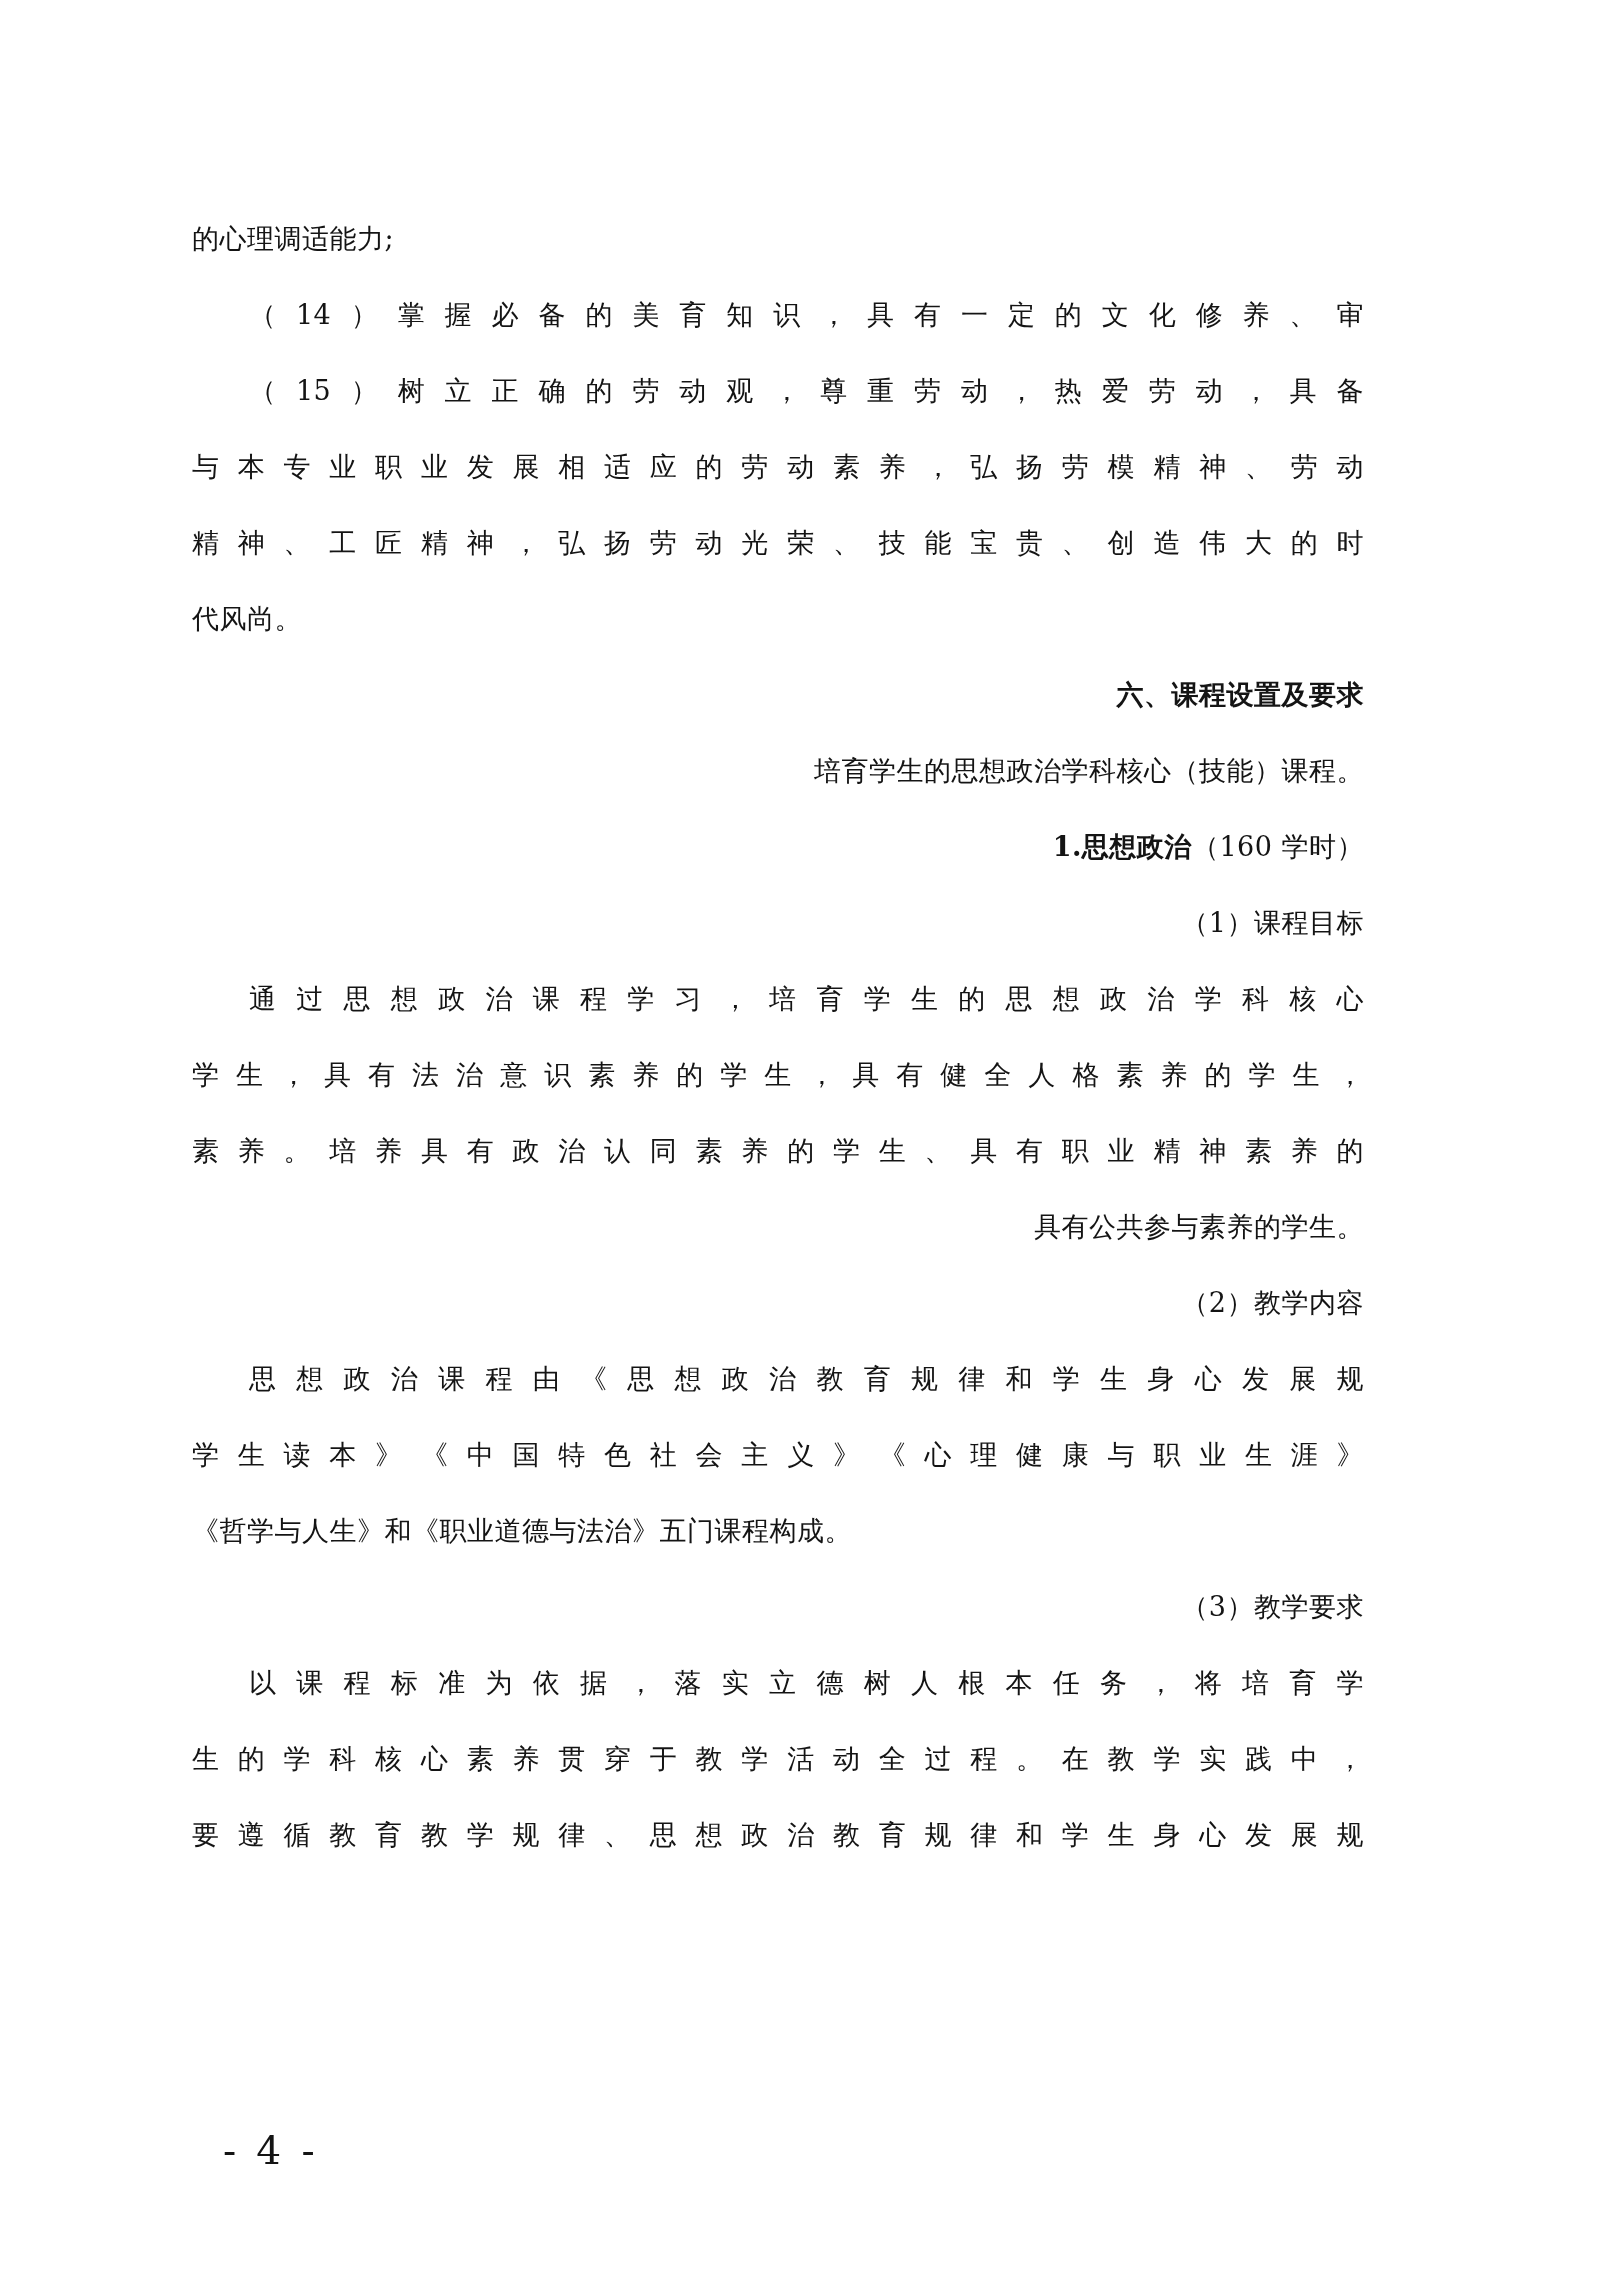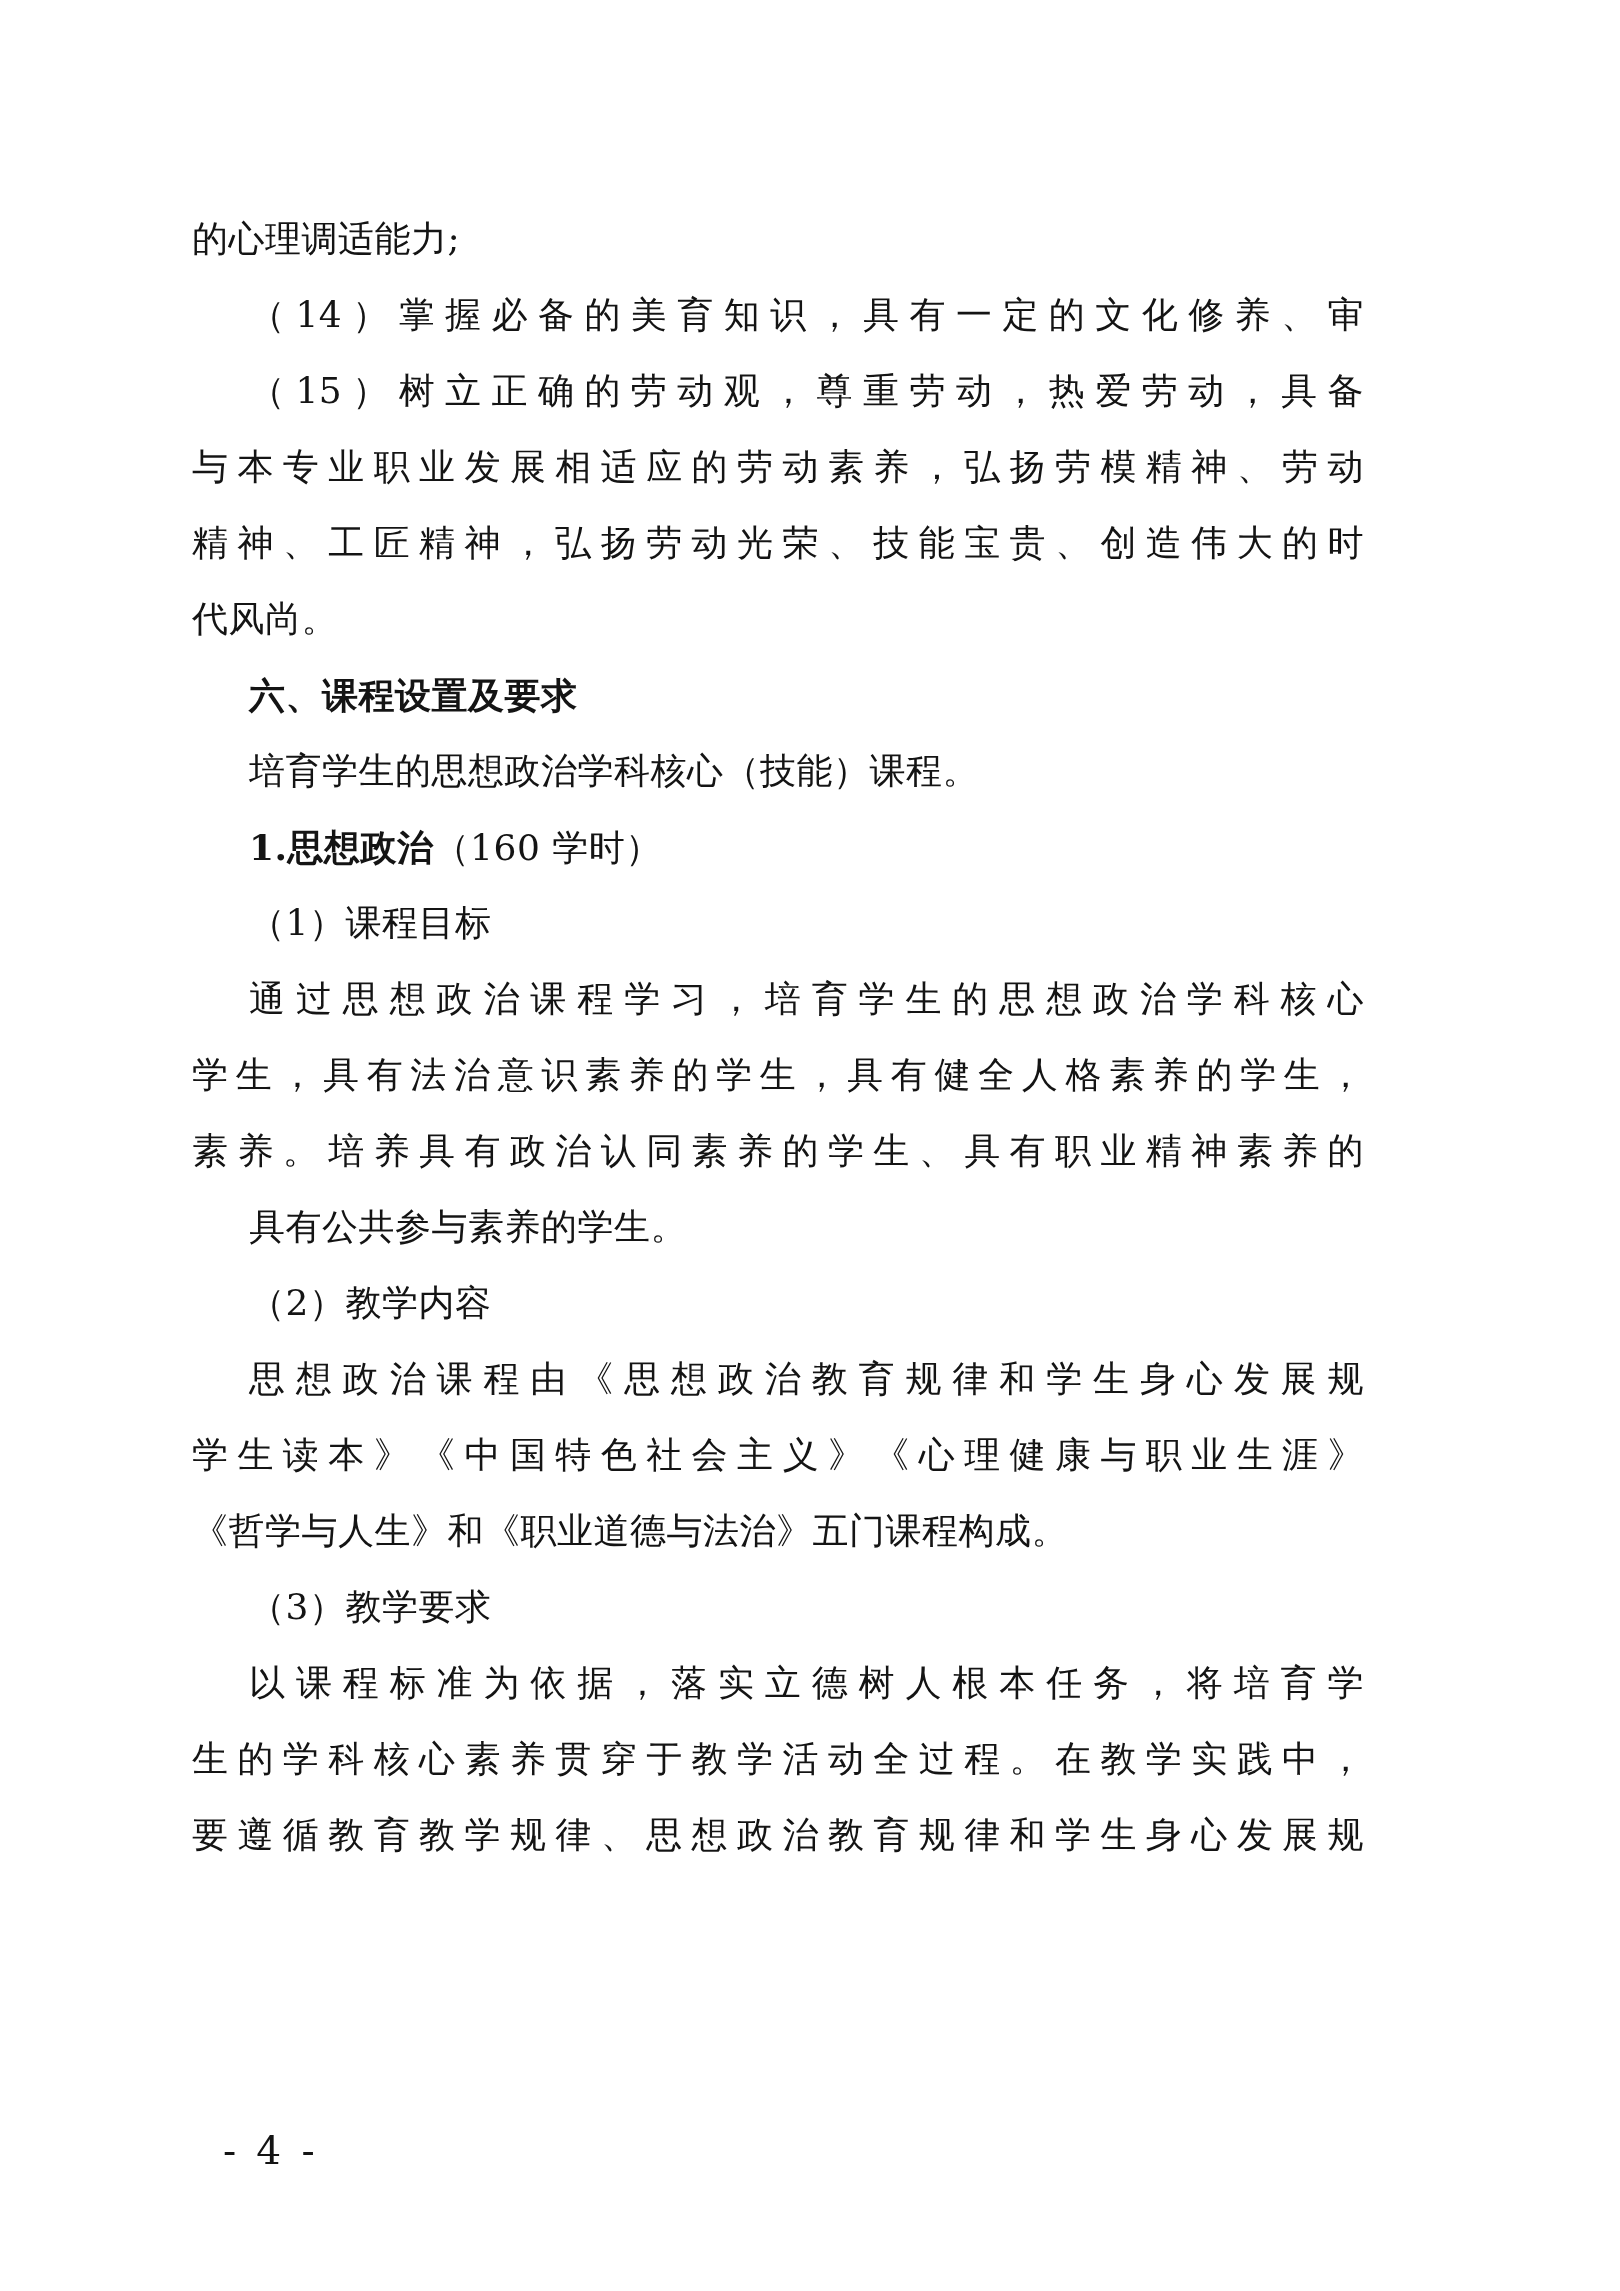--- a/index.html
+++ b/index.html
@@ -18,25 +18,26 @@
   }
   .content {
     position: absolute;
     left: 192px;
     top: 201px;
     width: 1172px;
   }
   .line {
     height: 76px;
     line-height: 76px;
-    font-size: 36px;
+    font-size: 27px;
     letter-spacing: 0.5px;
   }
   .indent {
     text-indent: 57px;
+    text-align: right;
   }
   .fill {
     text-align: justify;
     text-align-last: justify;
   }
   .bold {
     font-weight: 700;
   }
   .footer {
     position: absolute;

